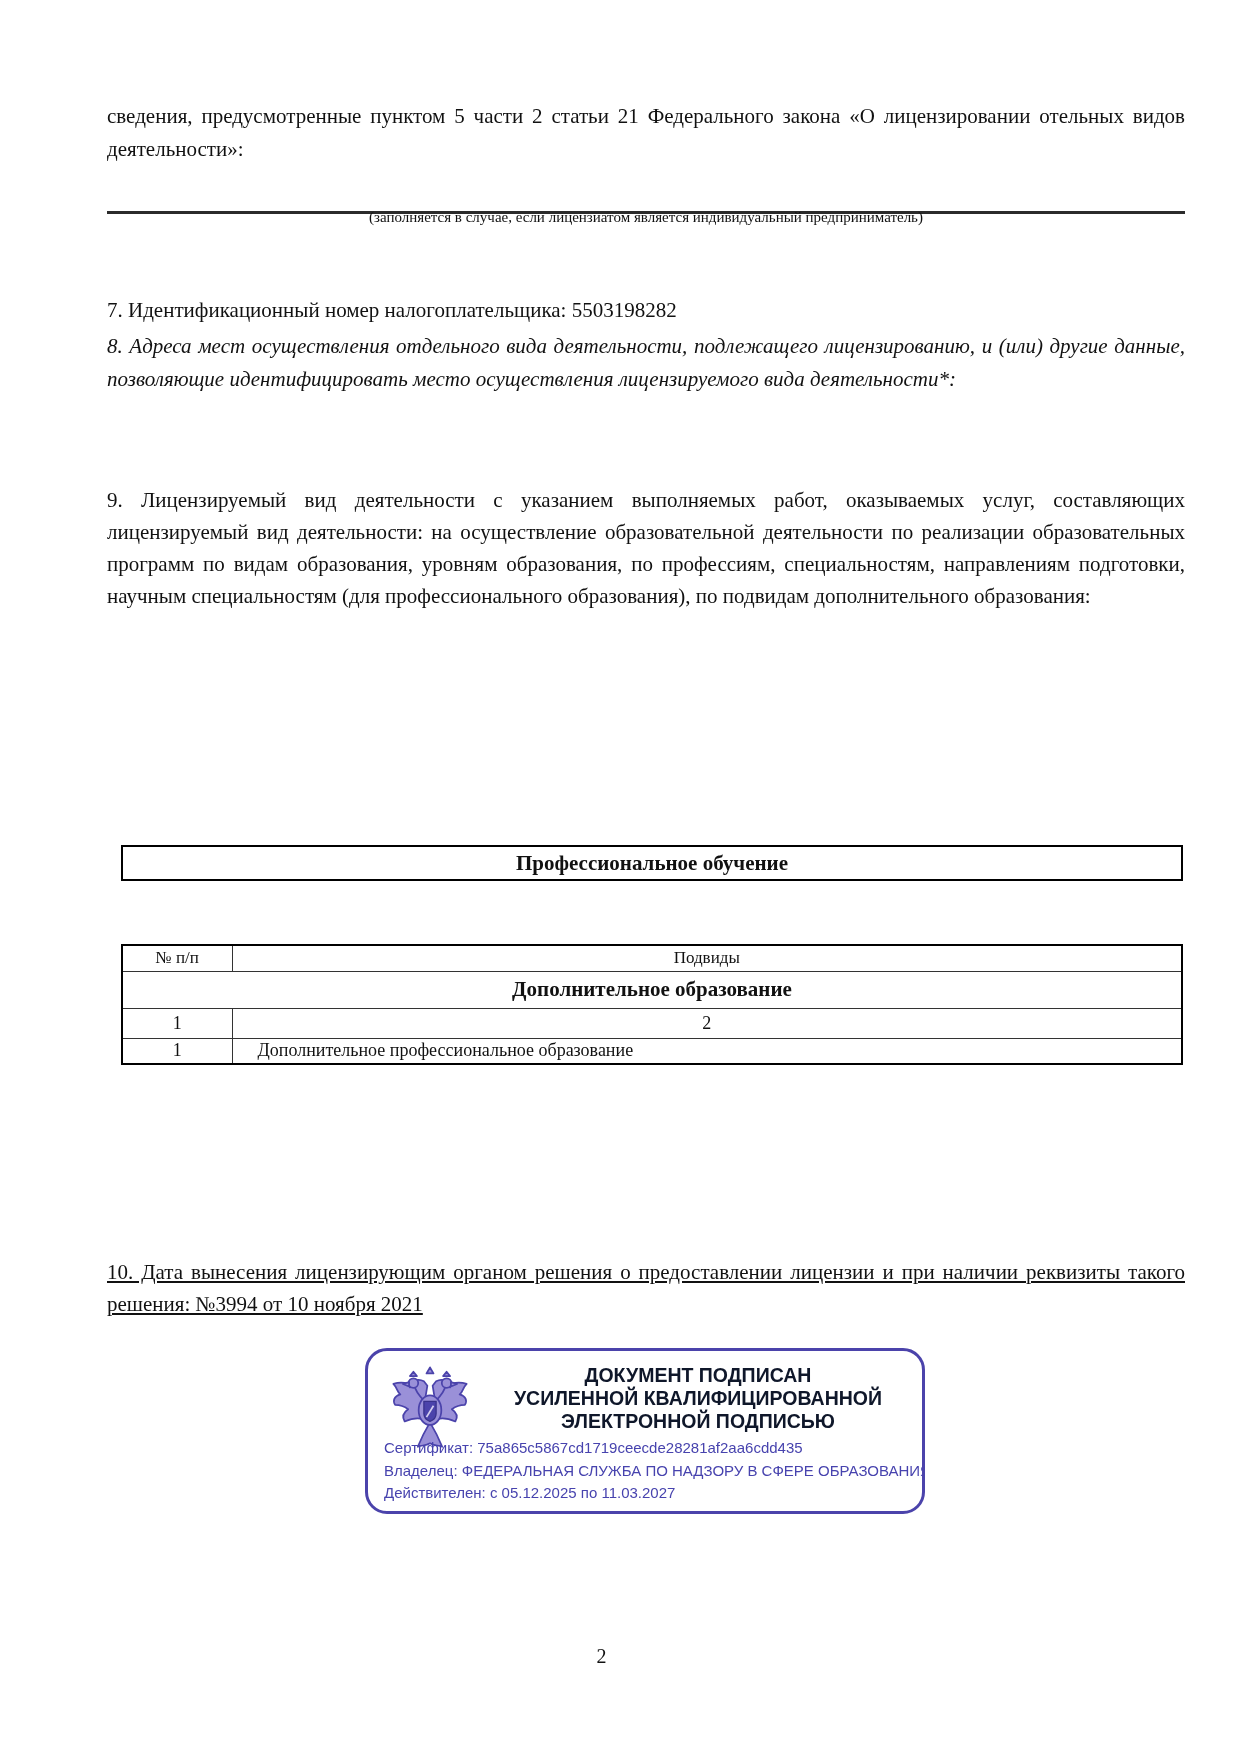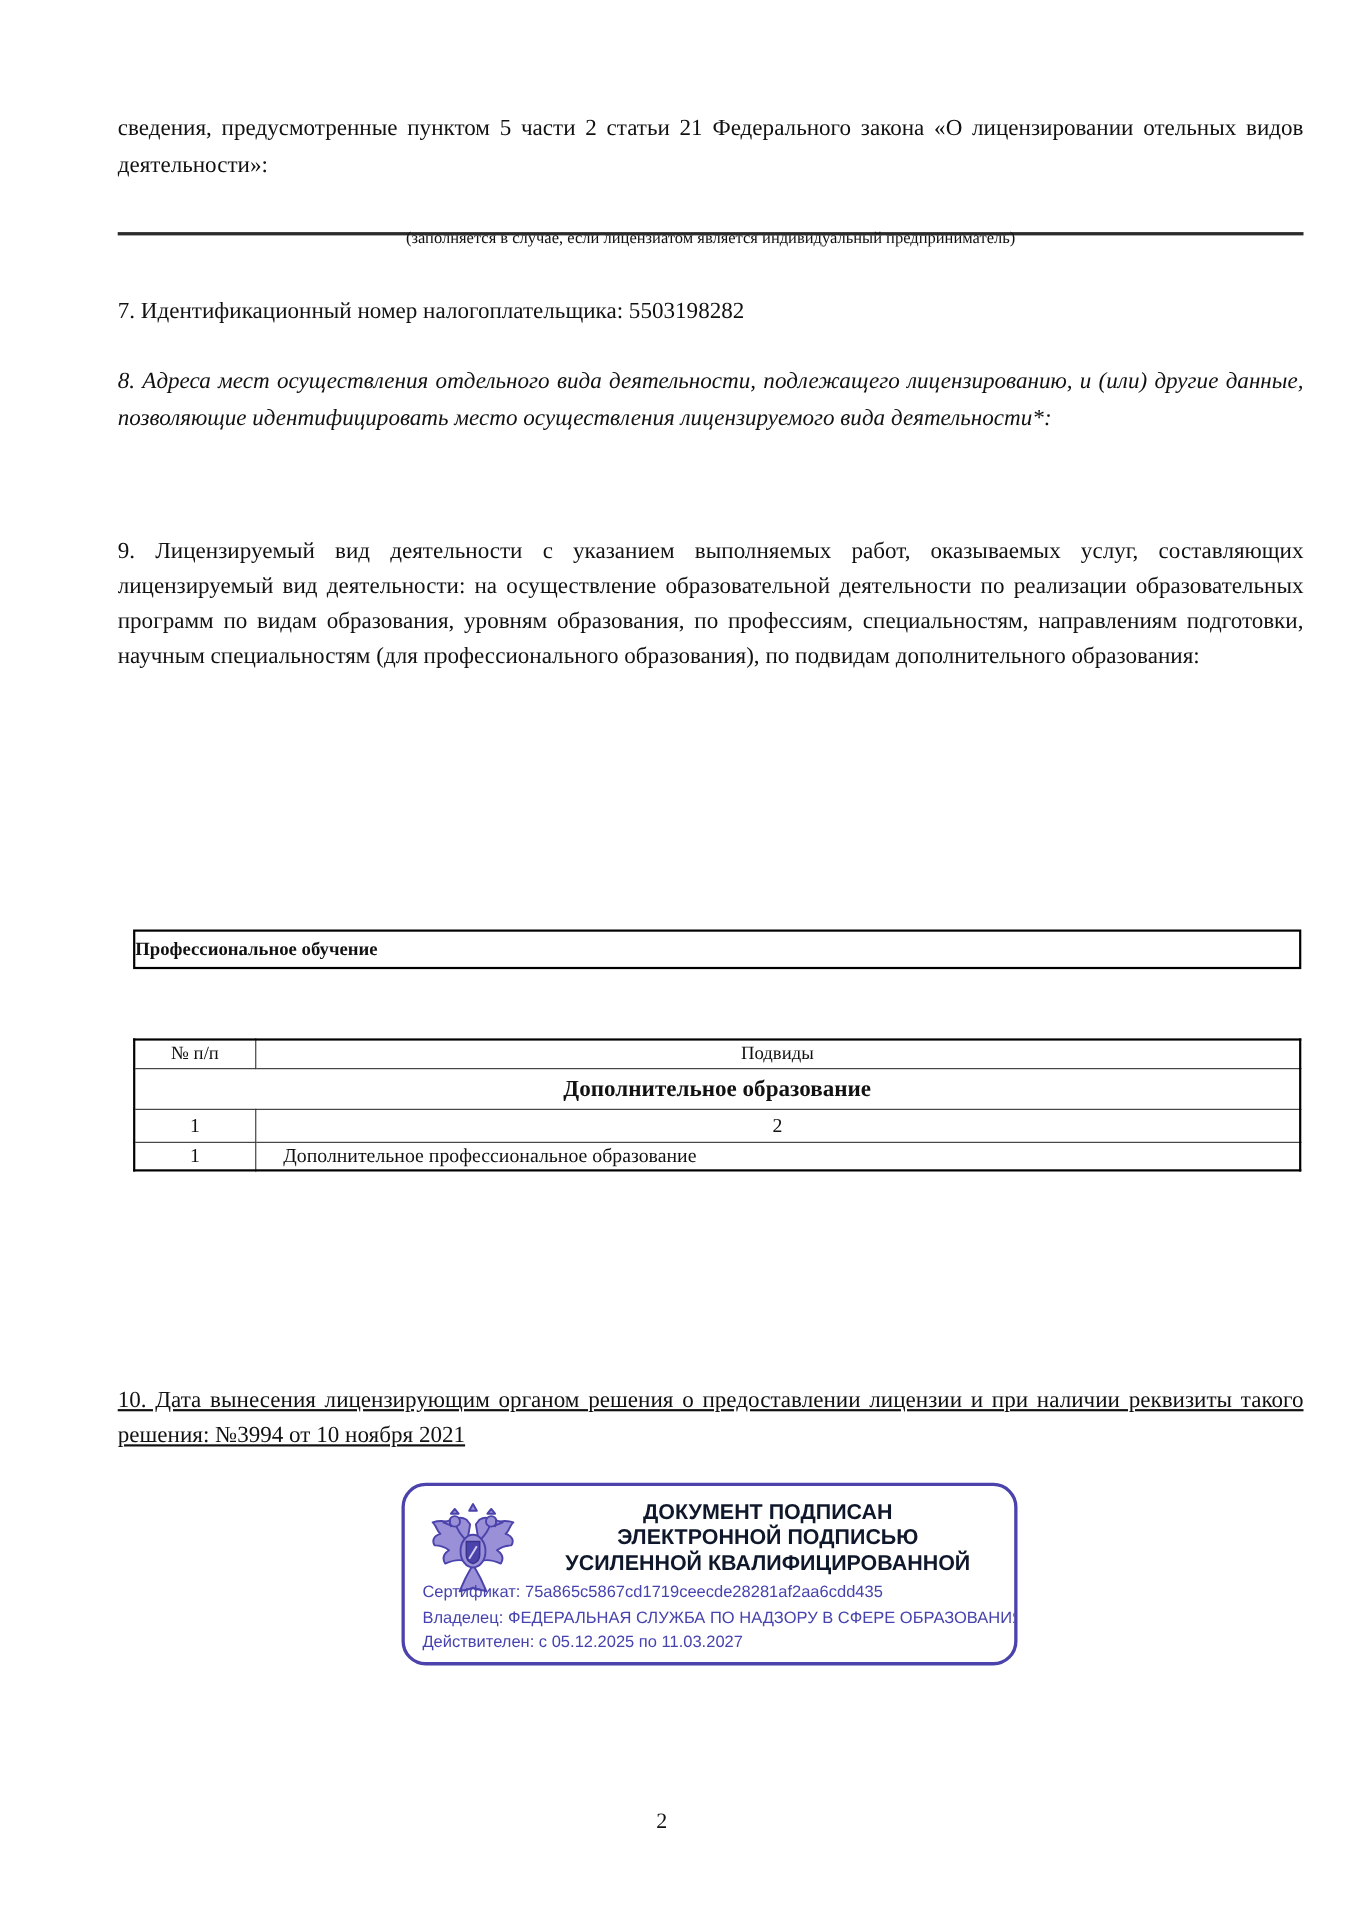--- a/index.html
+++ b/index.html
@@ -9,40 +9,40 @@
     background:#ffffff;
     font-family:"Liberation Serif", serif;
     color:#111;
     overflow:hidden;
   }
   .para{
     position:absolute;left:107px;width:1078px;
     font-size:21px;line-height:33px;
     text-align:justify;
   }
-  .para.noj{text-align:left;}
+  .para.noj{text-align:left;margin-top:28px;}
   #intro{top:100px;}
   .sep-line{
     position:absolute;left:107px;top:211px;width:1078px;
     border-top:3px solid #2b2b2b;
   }
   .sep-note{
     position:absolute;left:107px;top:207px;width:1078px;
     text-align:center;font-size:15px;line-height:20px;color:#111;
   }
   #item7{top:266px;text-align:left;}
   #item8{top:330px;line-height:33px;font-style:italic;}
   #item9{top:484px;line-height:32px;}
   #item10{top:1256px;line-height:32px;text-decoration:underline;}
 
   .table-po{
     position:absolute;left:121px;top:845px;width:1062px;height:36px;
     box-sizing:border-box;border:2px solid #000;
-    display:flex;align-items:center;justify-content:flex-start;
-    font-size:17px;font-weight:bold;
+    display:flex;align-items:center;justify-content:center;
+    font-size:21px;font-weight:bold;
   }
   .table-do{
     position:absolute;left:121px;top:944px;width:1062px;
     border-collapse:collapse;table-layout:fixed;
   }
   .table-do td{
     border:1px solid #333;
     text-align:center;vertical-align:middle;
     padding:0 4px;box-sizing:border-box;
   }
@@ -138,22 +138,22 @@
         <path d="M27 15 L31 10 L35 15 Z"></path>
         <path d="M65 15 L69 10 L73 15 Z"></path>
         <path d="M46 12 L50 5 L54 12 Z"></path>
         <ellipse cx="50" cy="54" rx="13" ry="17"></ellipse>
       </g>
       <path d="M43 44 L57 44 L57 58 C57 63 53 66 50 67 C47 66 43 63 43 58 Z" fill="#4b43ab" stroke="#39328c" stroke-width="1.5"></path>
       <path d="M46 62 L54 49" stroke="#d4cff0" stroke-width="2" fill="none"></path>
     </svg>
     <div class="stamp-title">
       <div>ДОКУМЕНТ ПОДПИСАН</div>
+      <div>УСИЛЕННОЙ КВАЛИФИЦИРОВАННОЙ</div>
       <div>ЭЛЕКТРОННОЙ ПОДПИСЬЮ</div>
-      <div>УСИЛЕННОЙ КВАЛИФИЦИРОВАННОЙ</div>
     </div>
     <div class="stamp-info">
       <div><b>Сертификат:</b> <span>75a865c5867cd1719ceecde28281af2aa6cdd435</span></div>
       <div><b>Владелец:</b> <span>ФЕДЕРАЛЬНАЯ СЛУЖБА ПО НАДЗОРУ В СФЕРЕ ОБРАЗОВАНИЯ И НАУ</span></div>
       <div><b>Действителен:</b> <span>с 05.12.2025 по 11.03.2027</span></div>
     </div>
   </div>
 
   <div class="page-num">2</div>
 

